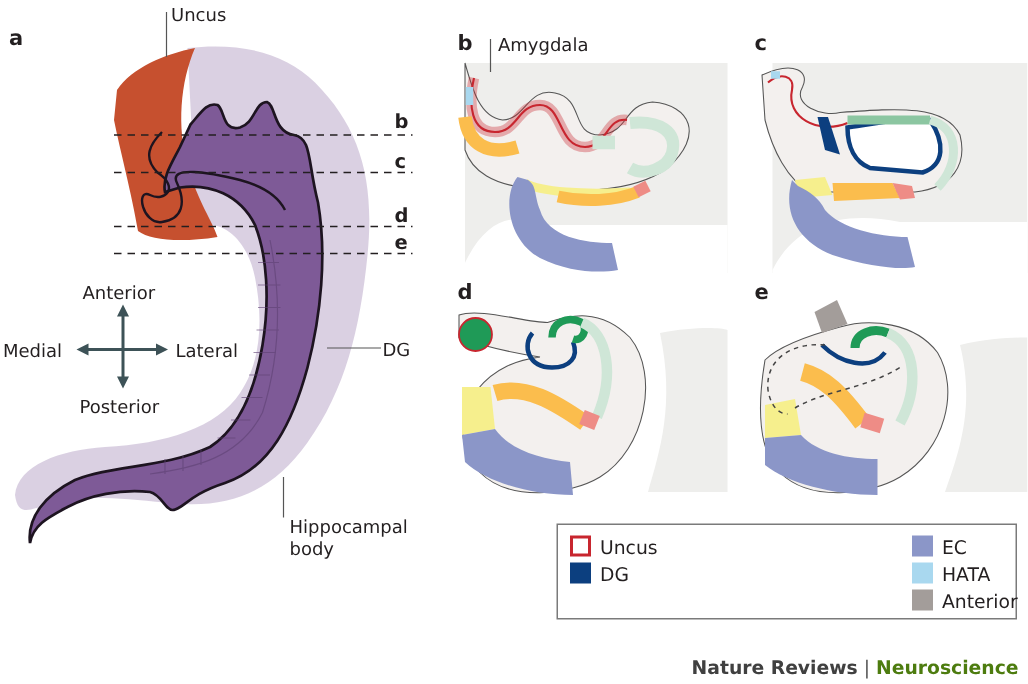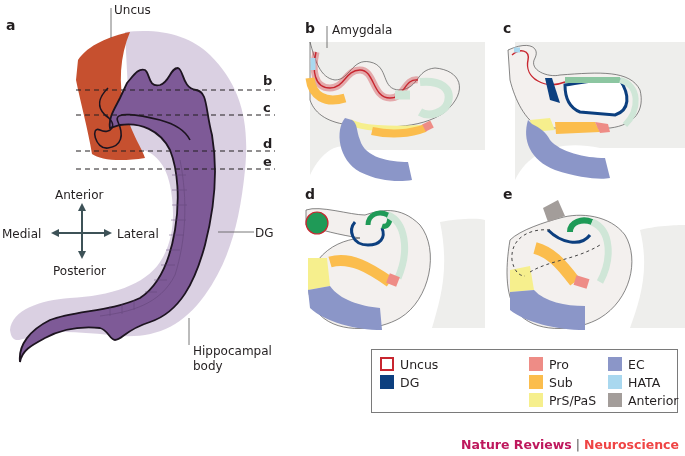--- a/index.html
+++ b/index.html
@@ -7,22 +7,22 @@
   svg{position:absolute;left:0;top:0;}
   .lbl{font-family:"DejaVu Sans",sans-serif;font-size:12px;fill:#231f20;}
   .plabel{font-family:"DejaVu Sans",sans-serif;font-size:14px;font-weight:bold;fill:#231f20;}
   .cutlbl{font-family:"DejaVu Sans",sans-serif;font-size:13px;font-weight:bold;fill:#231f20;}
   .legend{position:absolute;left:371px;top:349px;width:307px;height:64px;border:1px solid #7a7a7a;box-sizing:border-box;}
   .leg-col{position:absolute;top:5px;}
   .leg-item{display:flex;align-items:center;height:18px;font-family:"DejaVu Sans",sans-serif;font-size:12.5px;color:#231f20;}
   .sw{width:14px;height:14px;margin-right:6px;box-sizing:border-box;flex:none;}
   .credit{position:absolute;right:6px;top:437px;font-family:"DejaVu Sans",sans-serif;font-size:12.5px;font-weight:bold;white-space:nowrap;}
   .credit .sep{font-weight:normal;color:#555;}
-  .credit .jn{color:#be185d;text-align:center;}
-  .credit .sub{color:#ef4444;margin-top:12px;}
+  .credit .jn{color:#404040;text-align:center;}
+  .credit .sub{color:#4d7c0f;margin-top:12px;}
 </style>
 </head>
 <body>
 
 <svg width="685" height="456" viewBox="0 0 685 456">
 
   <g>
     <text class="plabel" x="6" y="30">a</text>
 
     <path fill="#d8cde0" opacity="0.95" d="M125,32 C160,28 190,35 210,55 C240,85 250,120 245,170 C240,220 230,260 205,295 C180,330 150,340 110,335
@@ -152,34 +152,20 @@
   <div class="leg-col" style="left:8px;">
     <div class="leg-item">
         <span class="sw" style="border:2px solid #c8262f;background:#fff;"></span>
         <span>Uncus</span>
       </div>
     <div class="leg-item">
         <span class="sw" style="background:#0c3f7f;"></span>
         <span>DG</span>
       </div>
   </div>
-  <div class="leg-col" style="left:157px;">
-    <div class="leg-item">
-        <span class="sw" style="background:#ee8c86;"></span>
-        <span>Pro</span>
-      </div>
-    <div class="leg-item">
-        <span class="sw" style="background:#fbbd4d;"></span>
-        <span>Sub</span>
-      </div>
-    <div class="leg-item">
-        <span class="sw" style="background:#f6ef8d;"></span>
-        <span>PrS/PaS</span>
-      </div>
-  </div>
   <div class="leg-col" style="left:236px;text-align:right;">
     <div class="leg-item">
         <span class="sw" style="background:#8b96c8;"></span>
         <span>EC</span>
       </div>
     <div class="leg-item">
         <span class="sw" style="background:#a9d8ef;"></span>
         <span>HATA</span>
       </div>
     <div class="leg-item">

